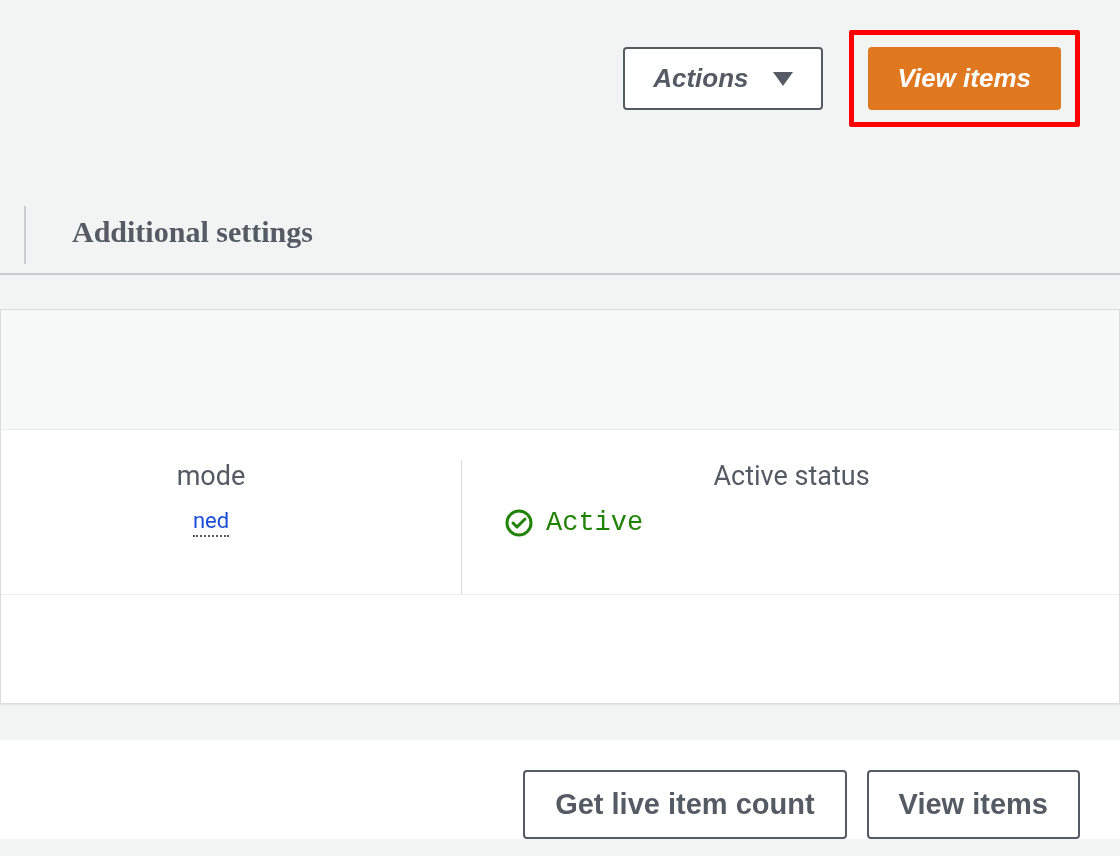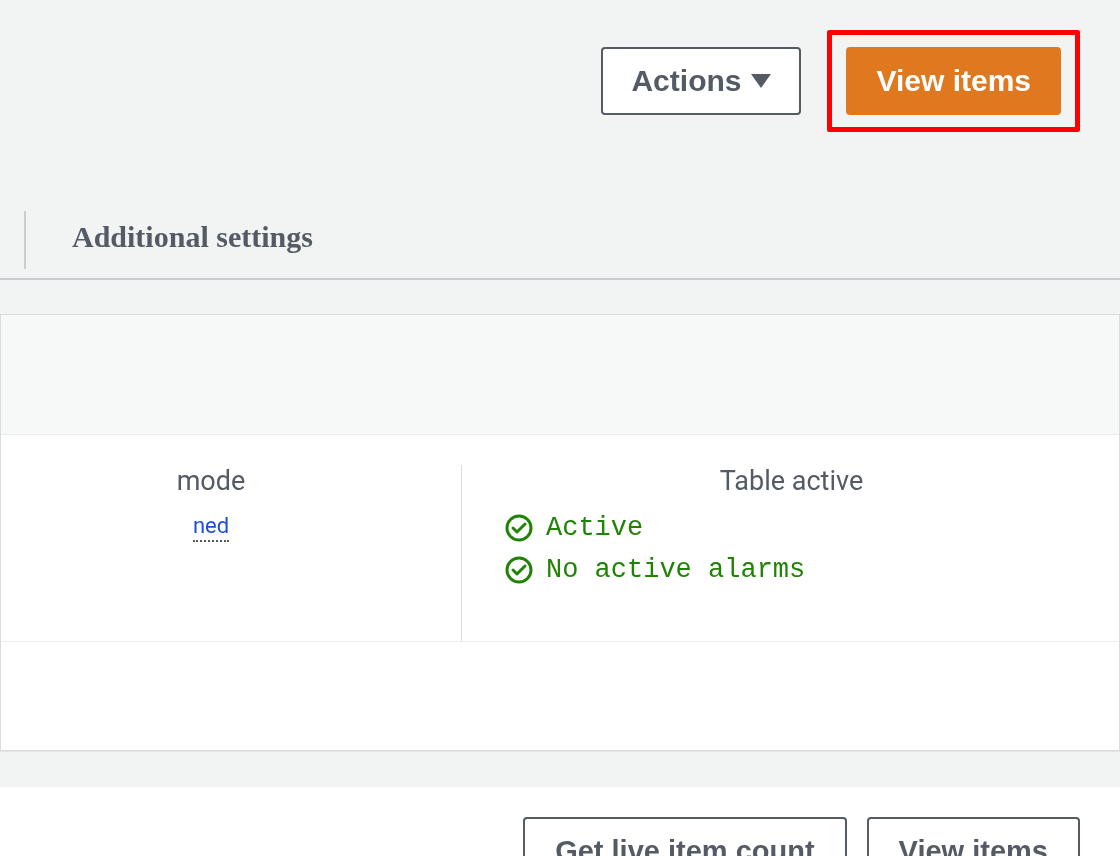--- a/index.html
+++ b/index.html
@@ -16,29 +16,30 @@
       position: relative;
     }
     .top-bar {
       display: flex;
       justify-content: flex-end;
       align-items: center;
       gap: 26px;
       padding: 30px 40px 40px 0;
     }
     .btn {
-      font-size: 30px;
+      font-size: 26px;
       font-weight: 700;
       padding: 14px 28px;
       border-radius: 4px;
       cursor: pointer;
       display: inline-flex;
       align-items: center;
-      gap: 10px;
+      gap: 24px;
       line-height: 1.2;
+      font-style: italic;
     }
     .btn-outline {
       background: #ffffff;
       border: 2px solid #545b64;
       color: #545b64;
     }
     .btn-outline-lg {
       background: #ffffff;
       border: 2px solid #545b64;
       color: #545b64;
@@ -198,35 +199,28 @@
 </div>
 
 <div class="panel">
   <div class="panel-header"></div>
   <div class="panel-body">
     <div class="col col-left">
       <div class="field-label"> mode</div>
       <div class="field-value">ned</div>
     </div>
     <div class="col col-right">
-      <div class="field-label">Table active</div>
+      <div class="field-label">Active status</div>
       <div class="status-row">
         <svg class="check-icon" viewBox="0 0 30 30">
           <circle cx="15" cy="15" r="12"></circle>
           <path d="M9 15 L13 19 L21 11"></path>
         </svg>
         <span class="status-text">Active</span>
       </div>
-      <div class="status-row">
-        <svg class="check-icon" viewBox="0 0 30 30">
-          <circle cx="15" cy="15" r="12"></circle>
-          <path d="M9 15 L13 19 L21 11"></path>
-        </svg>
-        <span class="status-text">No active alarms</span>
-      </div>
     </div>
   </div>
   <div class="panel-footer"></div>
 </div>
 
 <div class="bottom-section">
   <button class="btn-outline-lg">
     <span>Get live item count</span>
   </button>
   <button class="btn-outline-lg">

